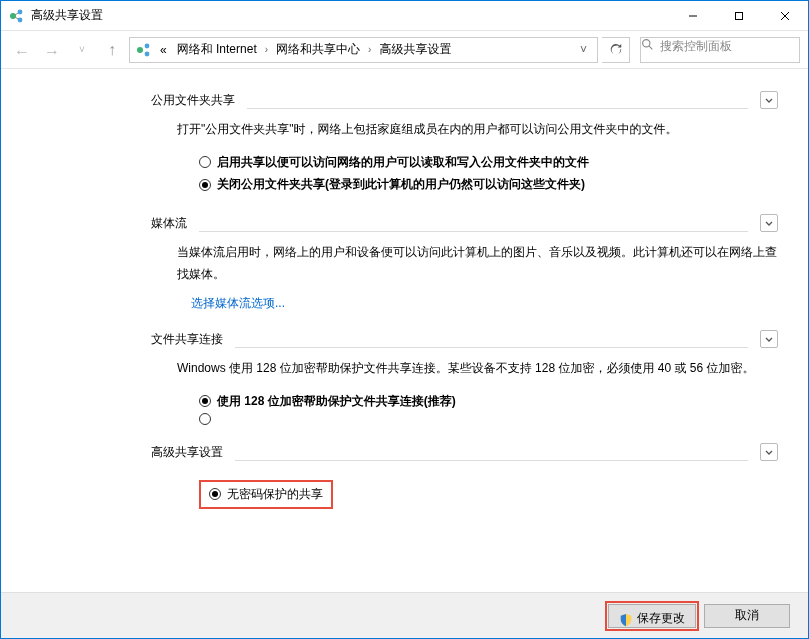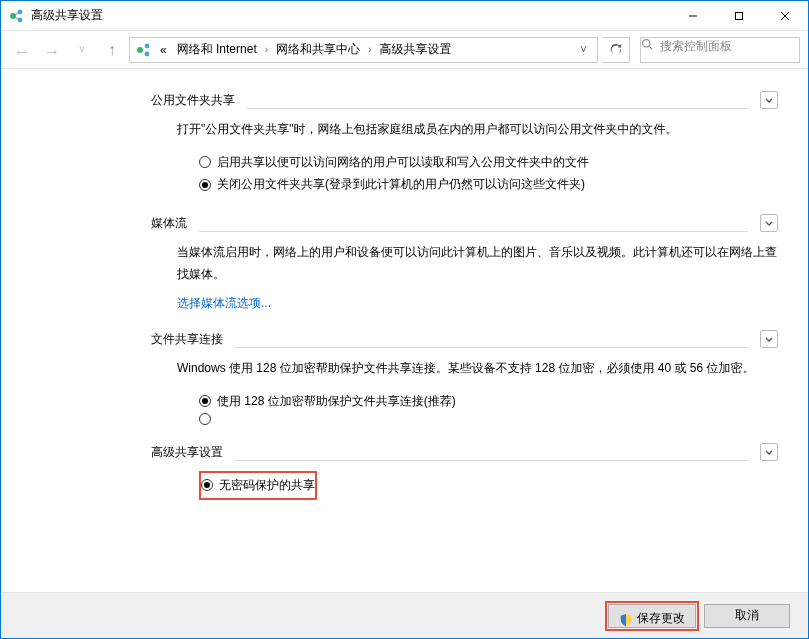--- a/index.html
+++ b/index.html
@@ -90,28 +90,28 @@
   }
   .section-title { white-space: nowrap; }
   .section-line { flex:1; height:1px; background:#dcdcdc; }
   .section-collapse {
     width:18px;height:18px;border:1px solid #bbb;border-radius:2px;
     display:flex;align-items:center;justify-content:center;
     font-size:10px;color:#555;
   }
   .desc { margin: 0 0 10px 26px; line-height: 1.8; }
   .options { margin-left: 48px; }
-  .opt { display:flex; align-items:center; gap:6px; line-height: 1.9; }
+  .opt { display:flex; align-items:center; gap:6px; line-height: 1.9; font-weight: bold; }
   .radio {
     width:12px;height:12px;border:1px solid #333;border-radius:50%;
     display:inline-flex;align-items:center;justify-content:center;flex-shrink:0;
   }
   .radio.sel::after { content:""; width:6px;height:6px;background:#000;border-radius:50%; }
-  .link { color:#0066cc; margin-left:26px; cursor:pointer; }
-  .highlight-box { border:2px solid #e74c3c; display:inline-flex; padding:1px 0; align-items:center; gap:6px; }
+  .link { color:#0066cc; margin-left:40px; cursor:pointer; }
+  .highlight-box { border:2px solid #e74c3c; display:inline-flex; padding:1px 8px; align-items:center; gap:6px;margin-top:9px; }
 
   
   .footer {
     height: 46px;
     border-top: 1px solid #e0e0e0;
     background:#f0f0f0;
     display:flex;align-items:center;justify-content:flex-end;
     padding: 0 18px; gap: 8px;
   }
   .btn {

